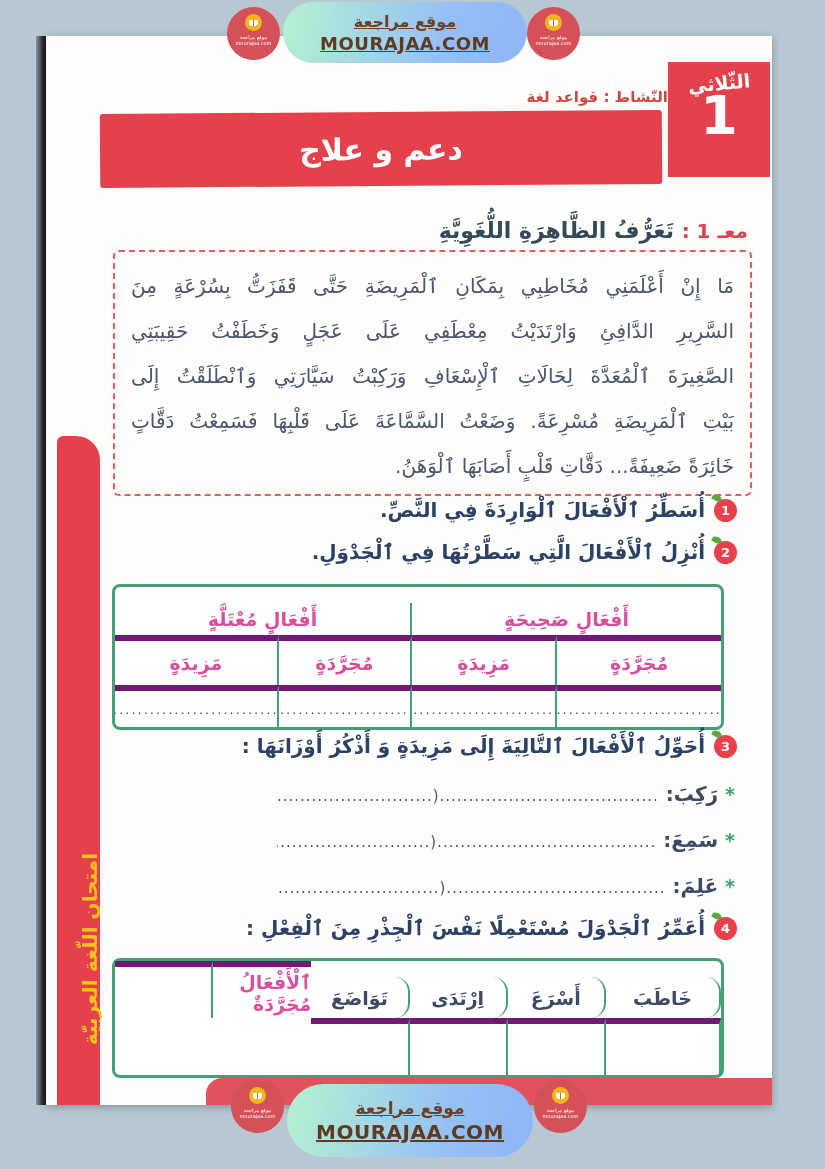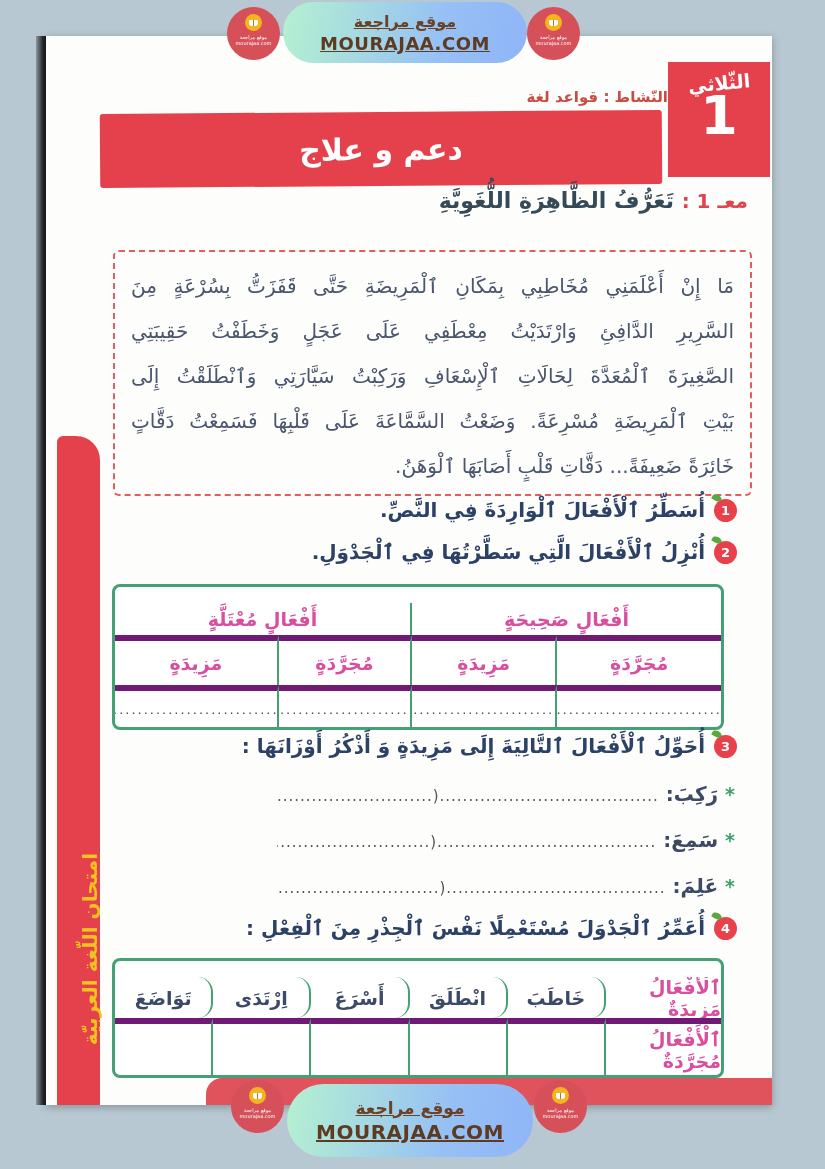--- a/index.html
+++ b/index.html
@@ -17,21 +17,21 @@
                background:#e5414d; color:#fff; text-align:center; padding-top:10px; }
   .trimester .t-label { font-size:19px; font-weight:bold; display:inline-block; transform:rotate(-5deg); }
   .trimester .t-num   { font-size:54px; font-weight:bold; line-height:.9; margin-top:-2px; }
 
   .activity { position:absolute; right:104px; top:52px; color:#cb4a42; font-size:15px; font-weight:bold; }
 
   .banner { position:absolute; left:54px; top:76px; width:562px; height:74px; background:#e5414d;
             border-radius:3px; display:flex; align-items:center; justify-content:center;
             color:#fff; font-size:30px; font-weight:bold; transform:rotate(-.4deg); }
 
-  .heading { position:absolute; right:24px; top:152px; font-size:22px; font-weight:bold; color:#354a58; }
+  .heading { position:absolute; right:24px; top:182px; font-size:22px; font-weight:bold; color:#354a58; }
   .heading .pfx { color:#e0434d; font-size:20px; }
 
   .passage { position:absolute; left:67px; top:214px; width:639px; height:246px;
              border:2px dashed #e05e5e; border-radius:6px; padding:12px 16px 6px;
              color:#4a566e; font-size:20px; }
   .passage .pl { line-height:45px; text-align:justify; text-align-last:justify; white-space:nowrap; overflow:hidden; }
   .passage .pl.last { text-align-last:right; }
 
   .task { position:absolute; right:35px; display:flex; align-items:center; gap:9px;
           color:#2c4166; font-size:20px; font-weight:bold; }
@@ -171,23 +171,21 @@
       <span class="fw">عَلِمَ:</span>
       <span class="filler">......................................(......................................) .</span>
     </div>
 
     <div class="task" style="top:880px;">
       <span class="apple">4</span>
       <span>أُعَمِّرُ ٱلْجَدْوَلَ مُسْتَعْمِلًا نَفْسَ ٱلْجِذْرِ مِنَ ٱلْفِعْلِ :</span>
     </div>
 
     <div class="gtable t2">
-      <div class="r1 c1 pink">ٱلْأَفْعَالُ مَزِيدَةٌ</div>
       <div class="r1 word">خَاطَبَ</div>
-      <div class="r1 word">انْطَلَقَ</div>
       <div class="r1 word">أَسْرَعَ</div>
       <div class="r1 word">اِرْتَدَى</div>
       <div class="r1 word">تَوَاضَعَ</div>
       <div class="c1 pink">ٱلْأَفْعَالُ مُجَرَّدَةٌ</div>
       <div></div>
       <div></div>
       <div></div>
       <div></div>
       <div></div>
     </div>

